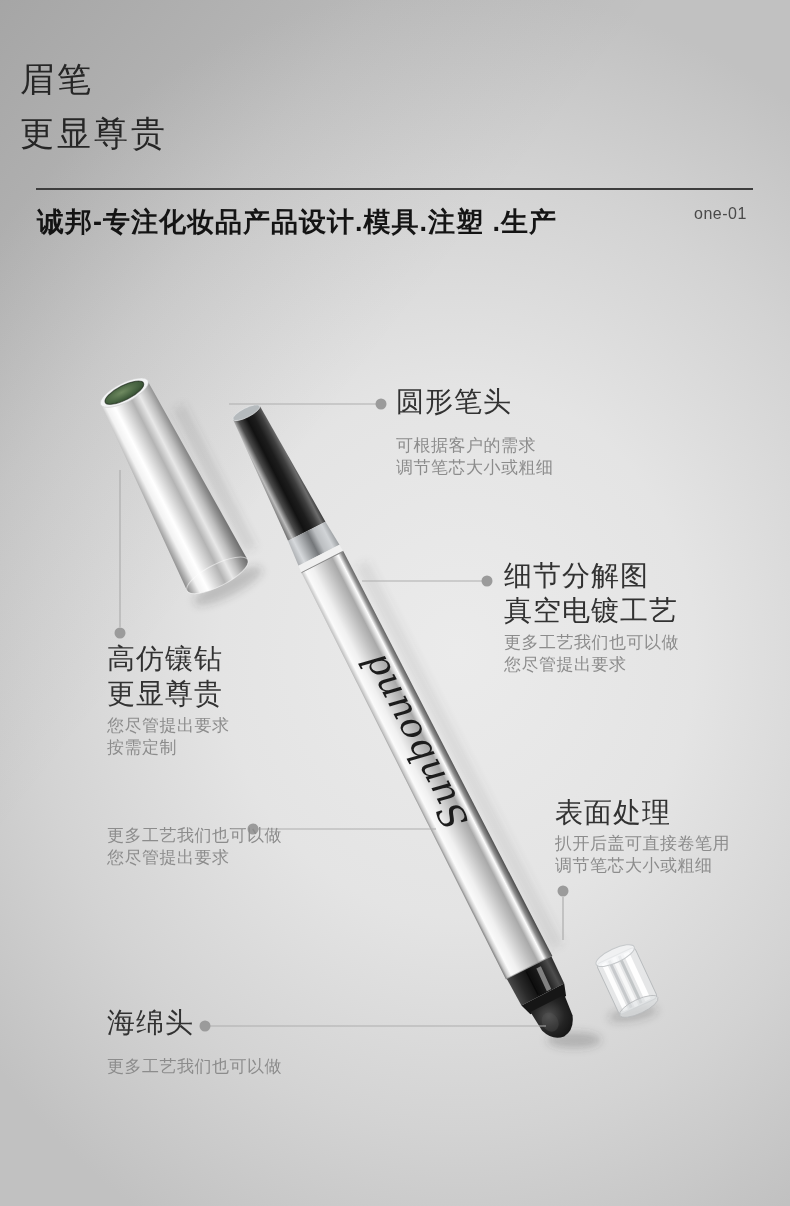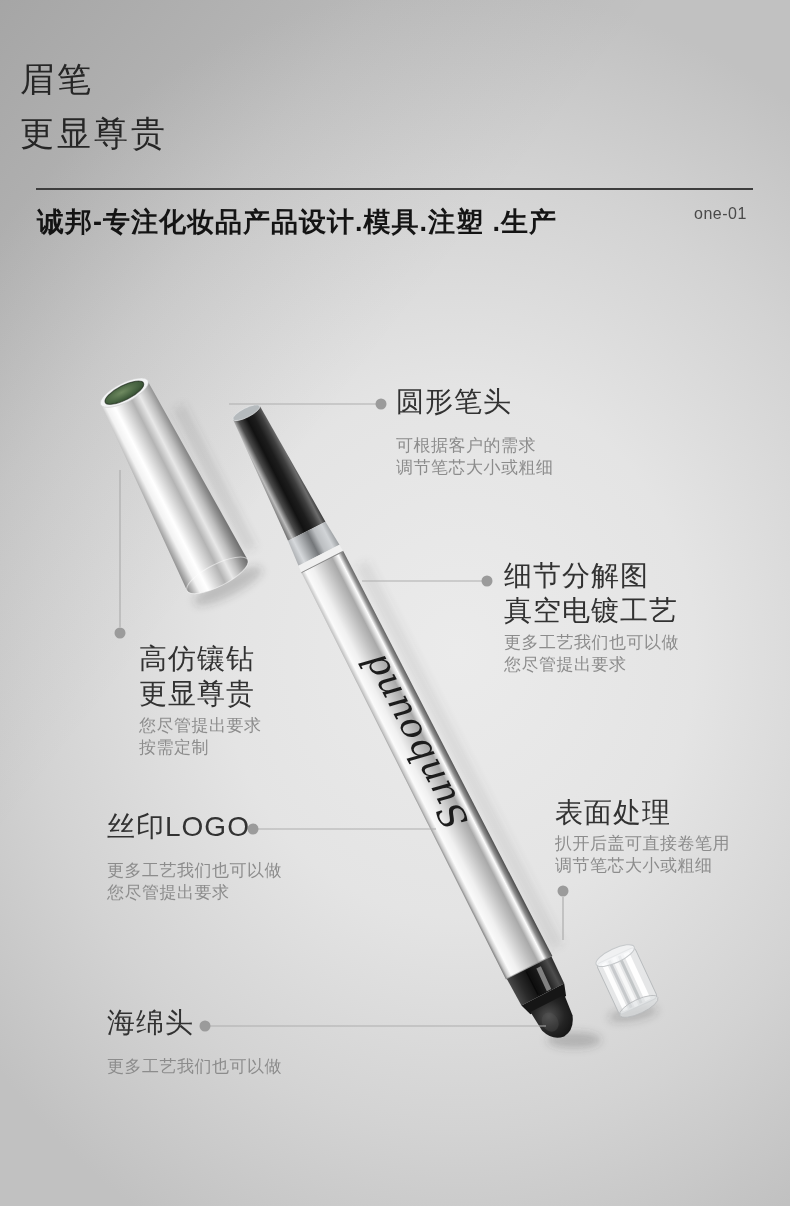--- a/index.html
+++ b/index.html
@@ -21,21 +21,21 @@
   #tagline{left:37px;top:204px;font-size:27px;color:#141414;font-weight:700;
            letter-spacing:1px;white-space:nowrap;}
   #page-code{left:694px;top:205px;font-size:16px;color:#4a4a4a;letter-spacing:0.5px;}
   
   .callout{white-space:nowrap;}
   .callout .t{font-size:28px;line-height:35px;color:#323232;letter-spacing:1px;font-weight:500;}
   .callout .d{font-size:17px;line-height:22px;color:#8c8c8c;letter-spacing:0.5px;margin-top:16px;}
   #co-tip{left:396px;top:384px;}
   #co-surface{left:504px;top:558px;}
   #co-surface .d{margin-top:4px;}
-  #co-diamond{left:107px;top:641px;margin-left:32px;}
+  #co-diamond{left:107px;top:641px;}
   #co-diamond .d{margin-top:4px;}
   #co-logo{left:107px;top:809px;}
   #co-sharpener{left:555px;top:795px;}
   #co-sharpener .d{margin-top:3px;}
   #co-sponge{left:107px;top:1005px;}
 </style>
 </head>
 <body>
 
 <div id="stage">
@@ -194,21 +194,20 @@
   <div id="co-diamond" class="abs callout">
     <div class="t">高仿镶钻</div>
     <div class="t">更显尊贵</div>
     <div class="d">
       <div>您尽管提出要求</div>
       <div>按需定制</div>
     </div>
   </div>
 
   <div id="co-logo" class="abs callout">
-    <div class="t">丝印LOGO</div>
     <div class="d">
       <div>更多工艺我们也可以做</div>
       <div>您尽管提出要求</div>
     </div>
   </div>
 
   <div id="co-sharpener" class="abs callout">
     <div class="t">表面处理</div>
     <div class="d">
       <div>扒开后盖可直接卷笔用</div>

